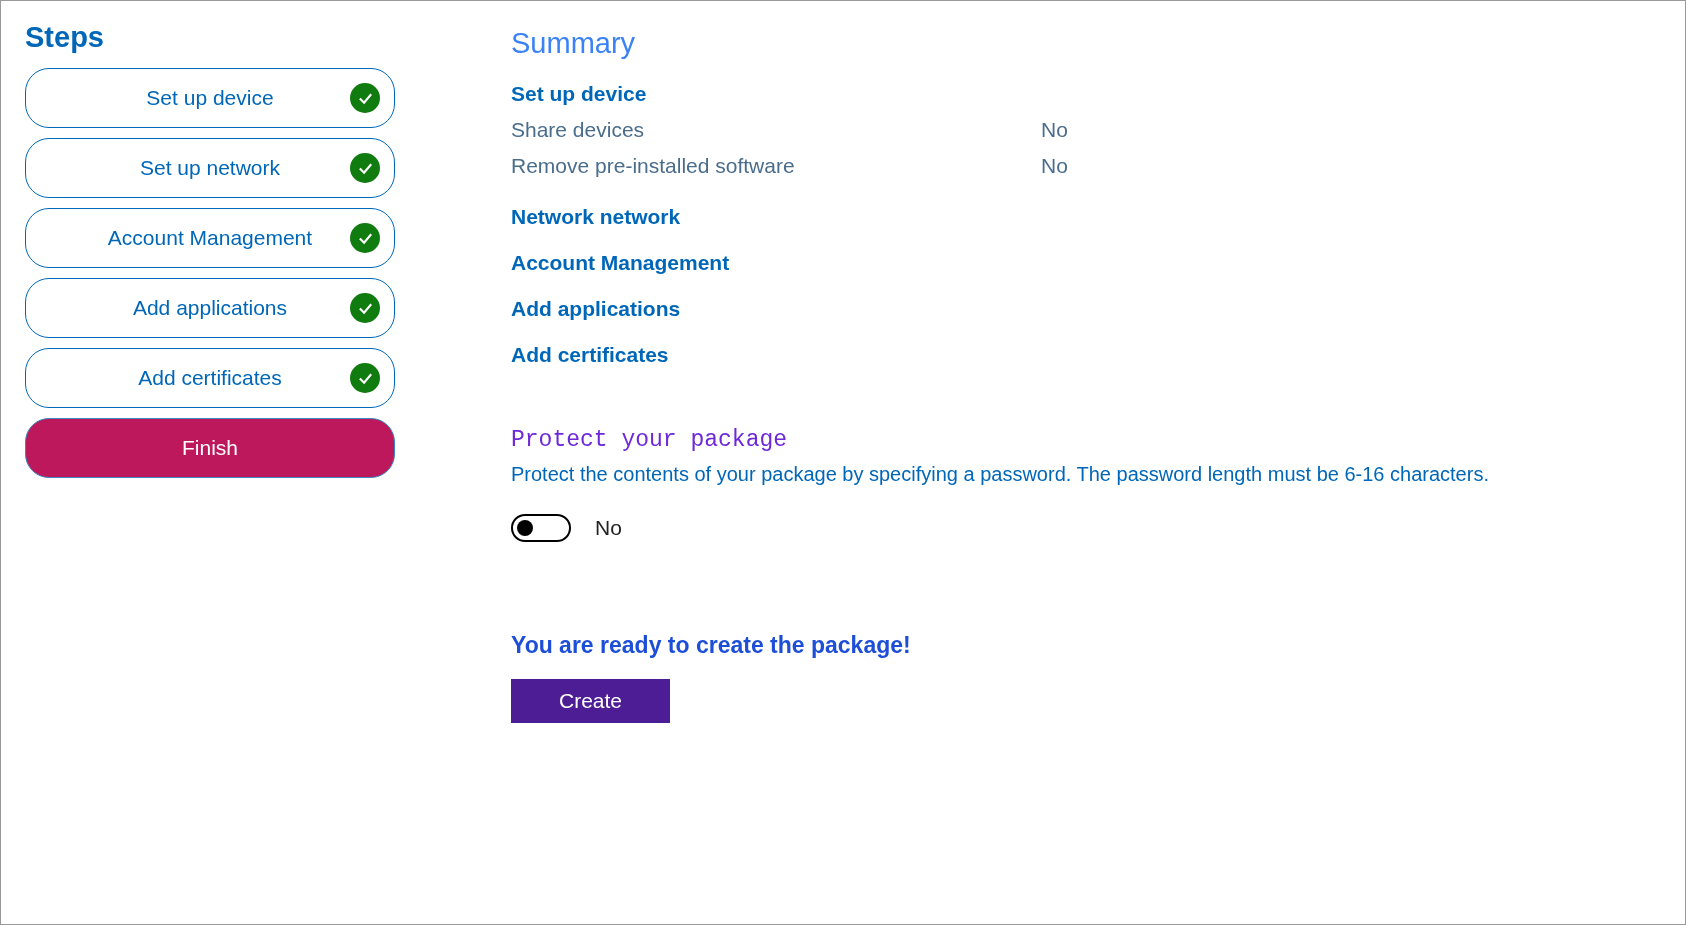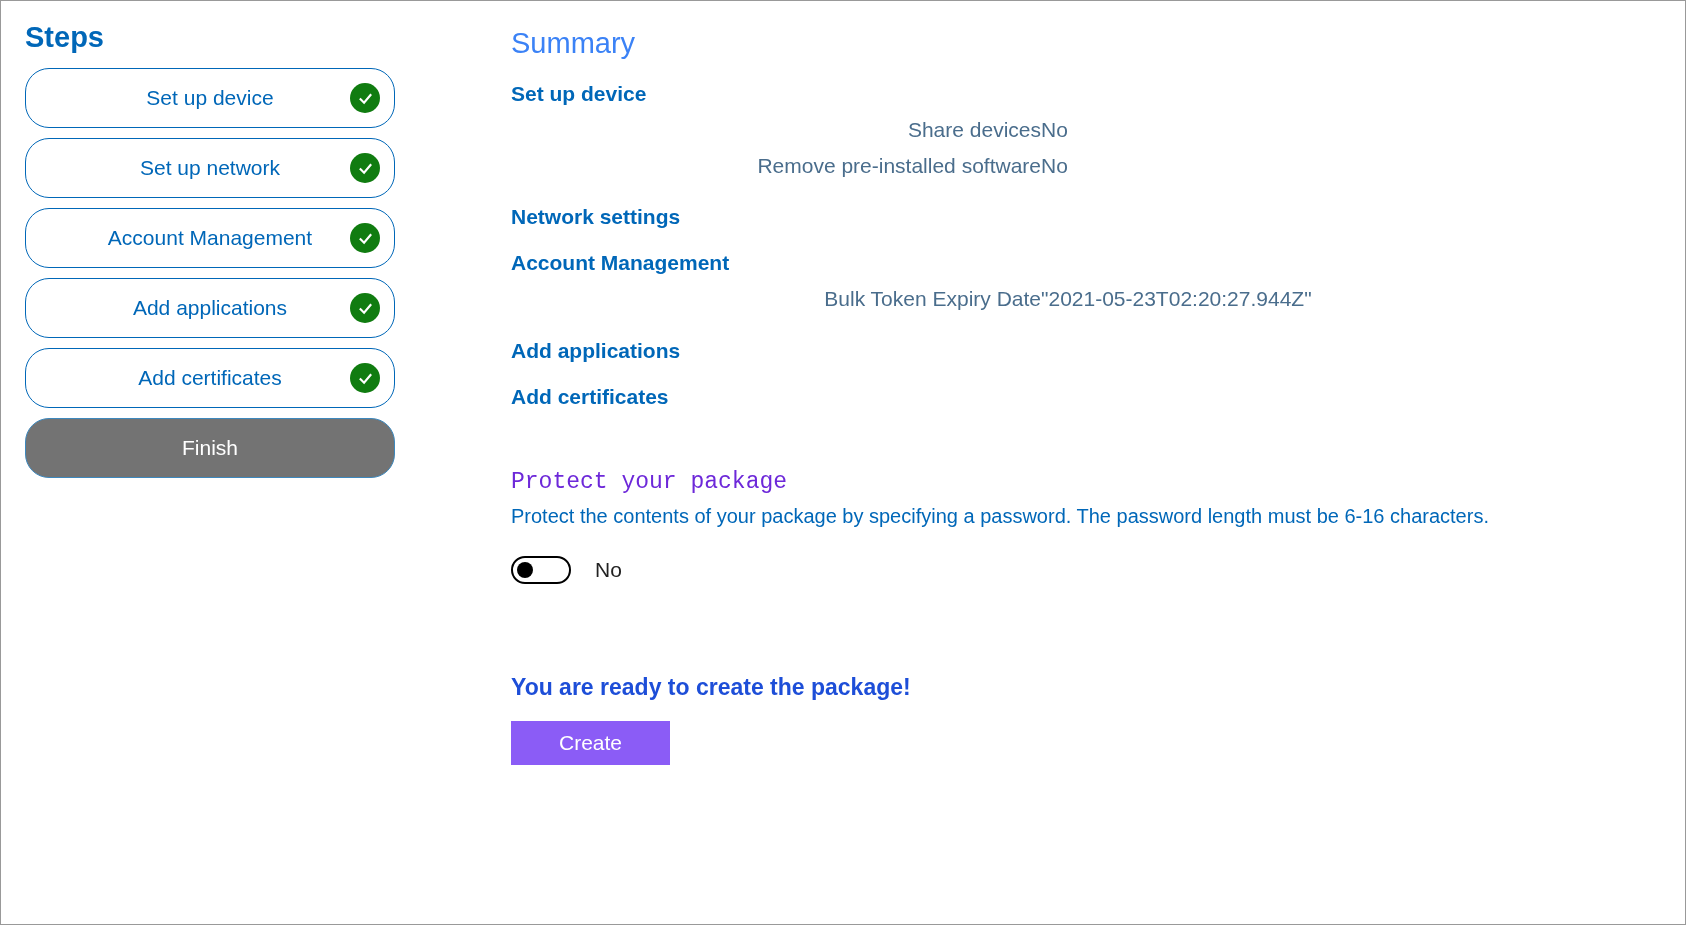--- a/index.html
+++ b/index.html
@@ -38,21 +38,21 @@
       background: #ffffff;
       border: 1.5px solid #0067b8;
       border-radius: 24px;
       height: 60px;
       margin-bottom: 10px;
       cursor: pointer;
       color: #0067b8;
       font-size: 21px;
     }
     .step-item.active {
-      background: #737373;
+      background: #be185d;
       border-color: #3d88bd;
       color: #ffffff;
     }
     .check-icon {
       position: absolute;
       right: 14px;
       top: 50%;
       transform: translateY(-50%);
       width: 30px;
       height: 30px;
@@ -91,21 +91,20 @@
     }
     .kv-row {
       display: flex;
       font-size: 21px;
       color: #4a6d8c;
       line-height: 1.7;
     }
     .kv-label {
       width: 530px;
       flex-shrink: 0;
-      text-align: right;
     }
     .kv-value {
       color: #4a6d8c;
     }
     .protect-title {
       color: #6d28d9;
       font-size: 23px;
       font-weight: 400;
       margin-top: 60px;
       margin-bottom: 10px;
@@ -145,21 +144,21 @@
       color: #222;
     }
     .ready-text {
       color: #1d4ed8;
       font-size: 23px;
       font-weight: 600;
       margin-top: 90px;
       margin-bottom: 20px;
     }
     .create-button {
-      background: #8b5cf6;
+      background: #4c1d95;
       color: #ffffff;
       border: none;
       font-size: 21px;
       padding: 10px 48px;
       cursor: pointer;
       font-family: inherit;
     }
   </style>
 </head>
 <body>
@@ -224,27 +223,23 @@
     <div class="section-head first">Set up device</div>
     <div class="kv-row">
       <div class="kv-label">Share devices</div>
       <div class="kv-value">No</div>
     </div>
     <div class="kv-row">
       <div class="kv-label">Remove pre-installed software</div>
       <div class="kv-value">No</div>
     </div>
 
-    <div class="section-head">Network settings</div>
+    <div class="section-head">Network network</div>
 
     <div class="section-head">Account Management</div>
-    <div class="kv-row">
-      <div class="kv-label">Bulk Token Expiry Date</div>
-      <div class="kv-value">"2021-05-23T02:20:27.944Z"</div>
-    </div>
 
     <div class="section-head">Add applications</div>
 
     <div class="section-head">Add certificates</div>
 
     <div class="protect-title">Protect your package</div>
     <div class="protect-desc">Protect the contents of your package by specifying a password. The password length must be 6-16 characters.</div>
     <div class="toggle-row">
       <div class="toggle">
         <div class="toggle-knob"></div>

